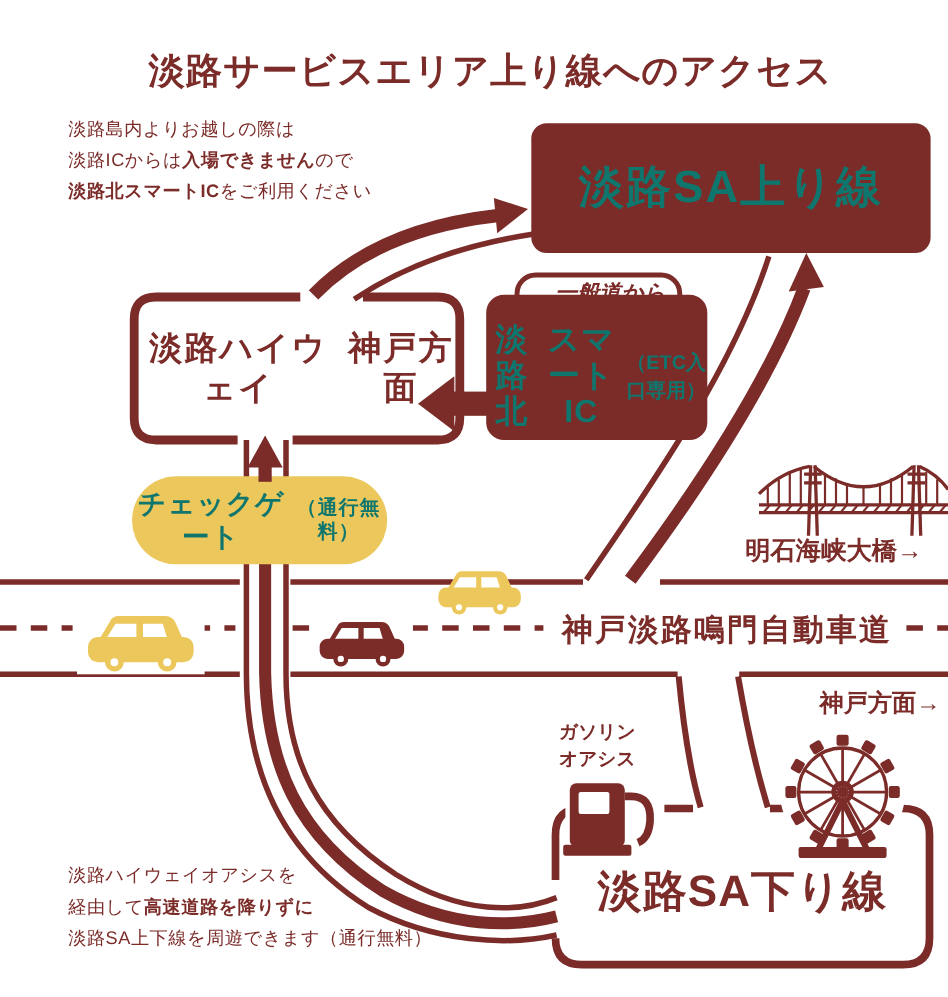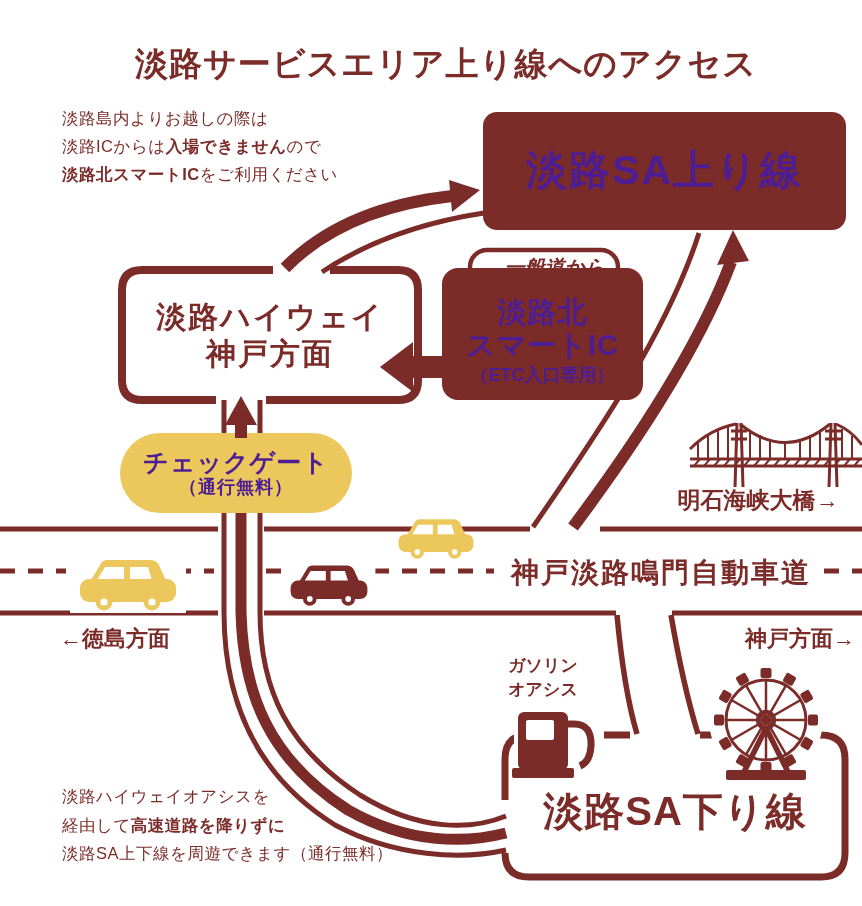--- a/index.html
+++ b/index.html
@@ -11,24 +11,24 @@
   }
   #art { position:absolute; left:0; top:0; }
   .fm { fill:var(--mr); } .fw { fill:#ffffff; } .fy { fill:var(--yl); }
   .sm { stroke:var(--mr); fill:none; stroke-linecap:butt; }
   .w2{stroke-width:2;} .w3{stroke-width:3;} .w4{stroke-width:4.5;}
   .w5{stroke-width:5;} .w6{stroke-width:5.5;} .w7{stroke-width:7;}
   .w8{stroke-width:8;} .w11{stroke-width:11;} .w12{stroke-width:12;}
   .dash { stroke-dasharray:15 13; }
   .txt { position:absolute; line-height:1.2; }
   .ctr { display:flex; align-items:center; justify-content:center; text-align:center; }
-  .col { flex-direction:column; }
+  .col { }
   .b   { font-weight:700; }
   .n   { font-weight:500; }
-  .white { color:#4c1d95; }
+  .white { color:#0f766e; }
   #title { left:0; top:44px; width:892px; font-size:33px; font-weight:700; letter-spacing:1px; text-align:center; }
   #top-note { left:62px; top:104px; font-size:16.5px; line-height:28px; letter-spacing:0.5px; }
   #sa-up-label { left:483px; top:112px; width:363px; height:118px; font-size:41px; font-weight:700; letter-spacing:2px; }
   #oasis-label { left:122px; top:270px; width:296px; height:130px; font-size:30px; font-weight:700; line-height:37px; letter-spacing:2px; }
   #smart-tag { left:481px; top:250px; width:148px; height:34px; font-size:20px; font-weight:700;font-style:italic; }
   #smart-label { left:442px; top:288px; width:201px; height:108px; font-size:29px; font-weight:700; line-height:33px; letter-spacing:1px; }
   #smart-label .small { font-size:18px; line-height:26px; letter-spacing:0; }
   #gate-label { left:120px; top:433px; width:232px; height:80px; font-size:25px; font-weight:700; letter-spacing:1px; }
   #gate-label .small { font-size:18px; }
   #bridge-label { left:660px; top:487px; width:196px; font-size:23px; font-weight:700; text-align:center; }
@@ -232,21 +232,20 @@
 
   <div id="bridge-label" class="txt">明石海峡大橋→</div>
 
   <div id="gate-label" class="txt ctr col white">
     <div>チェックゲート</div>
     <div class="small">（通行無料）</div>
   </div>
 
   <div id="hwy-label" class="txt">神戸淡路鳴門自動車道</div>
 
-  <div id="dir-left" class="txt">←徳島方面</div>
 
   <div id="dir-right" class="txt">神戸方面→</div>
 
   <div id="gas-label" class="txt">
     <div>ガソリン</div>
     <div>オアシス</div>
   </div>
 
   <div id="sa-down-label" class="txt ctr">淡路SA下り線</div>
 

